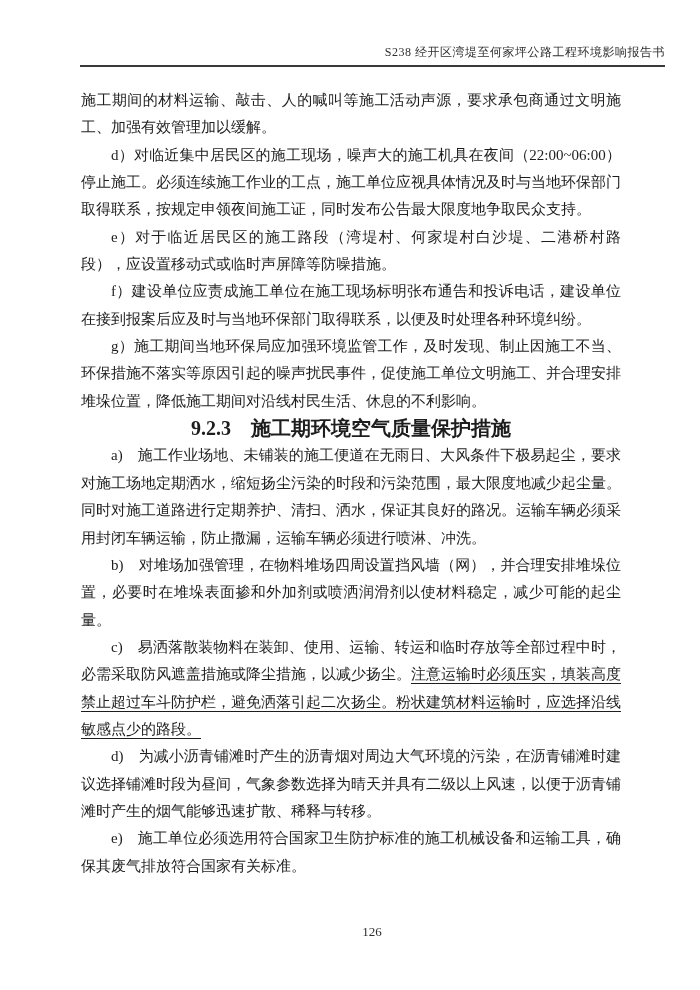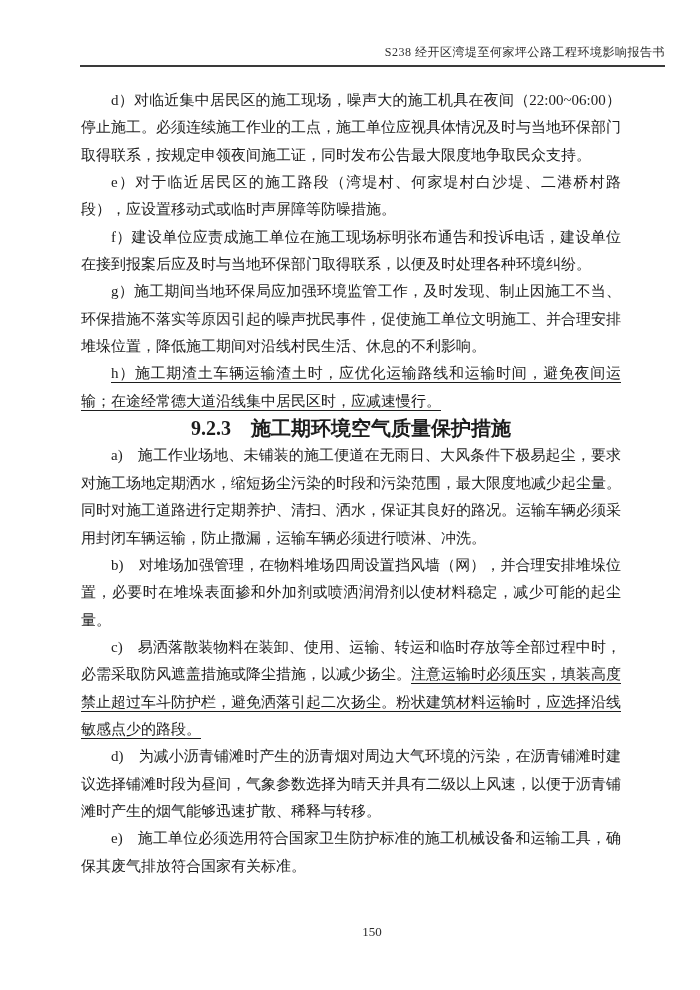--- a/index.html
+++ b/index.html
@@ -77,41 +77,41 @@
 <body>
 
 <div class="page">
 
   <div class="header">
     <div class="header-title">S238 经开区湾堤至何家坪公路工程环境影响报告书</div>
     <div class="header-rule"></div>
   </div>
 
   <div class="content">
+    <p class="para no-indent">施工期间的材料运输、敲击、人的喊叫等施工活动声源，要求承包商通过文明施工、加强有效管理加以缓解。</p>
 
     <p class="para">d）对临近集中居民区的施工现场，噪声大的施工机具在夜间（22:00~06:00）停止施工。必须连续施工作业的工点，施工单位应视具体情况及时与当地环保部门取得联系，按规定申领夜间施工证，同时发布公告最大限度地争取民众支持。</p>
 
     <p class="para">e）对于临近居民区的施工路段（湾堤村、何家堤村白沙堤、二港桥村路段），应设置移动式或临时声屏障等防噪措施。</p>
 
     <p class="para">f）建设单位应责成施工单位在施工现场标明张布通告和投诉电话，建设单位在接到报案后应及时与当地环保部门取得联系，以便及时处理各种环境纠纷。</p>
 
     <p class="para">g）施工期间当地环保局应加强环境监管工作，及时发现、制止因施工不当、环保措施不落实等原因引起的噪声扰民事件，促使施工单位文明施工、并合理安排堆垛位置，降低施工期间对沿线村民生活、休息的不利影响。</p>
 
-    <p class="para underlined">h）施工期渣土车辆运输渣土时，应优化运输路线和运输时间，避免夜间运输；在途经常德大道沿线集中居民区时，应减速慢行。</p>
 
     <h3 class="section-heading">9.2.3　施工期环境空气质量保护措施</h3>
 
     <p class="para">a)　施工作业场地、未铺装的施工便道在无雨日、大风条件下极易起尘，要求对施工场地定期洒水，缩短扬尘污染的时段和污染范围，最大限度地减少起尘量。同时对施工道路进行定期养护、清扫、洒水，保证其良好的路况。运输车辆必须采用封闭车辆运输，防止撒漏，运输车辆必须进行喷淋、冲洗。</p>
 
     <p class="para">b)　对堆场加强管理，在物料堆场四周设置挡风墙（网），并合理安排堆垛位置，必要时在堆垛表面掺和外加剂或喷洒润滑剂以使材料稳定，减少可能的起尘量。</p>
 
     <p class="para"><span>c)　易洒落散装物料在装卸、使用、运输、转运和临时存放等全部过程中时，必需采取防风遮盖措施或降尘措施，以减少扬尘。</span><span class="u">注意运输时必须压实，填装高度禁止超过车斗防护栏，避免洒落引起二次扬尘。粉状建筑材料运输时，应选择沿线敏感点少的路段。</span></p>
 
     <p class="para">d)　为减小沥青铺滩时产生的沥青烟对周边大气环境的污染，在沥青铺滩时建议选择铺滩时段为昼间，气象参数选择为晴天并具有二级以上风速，以便于沥青铺滩时产生的烟气能够迅速扩散、稀释与转移。</p>
 
     <p class="para">e)　施工单位必须选用符合国家卫生防护标准的施工机械设备和运输工具，确保其废气排放符合国家有关标准。</p>
   </div>
 
   <div class="footer">
-    <span>150</span>
+    <span>126</span>
   </div>
 
 </div>
 
 </body></html>

